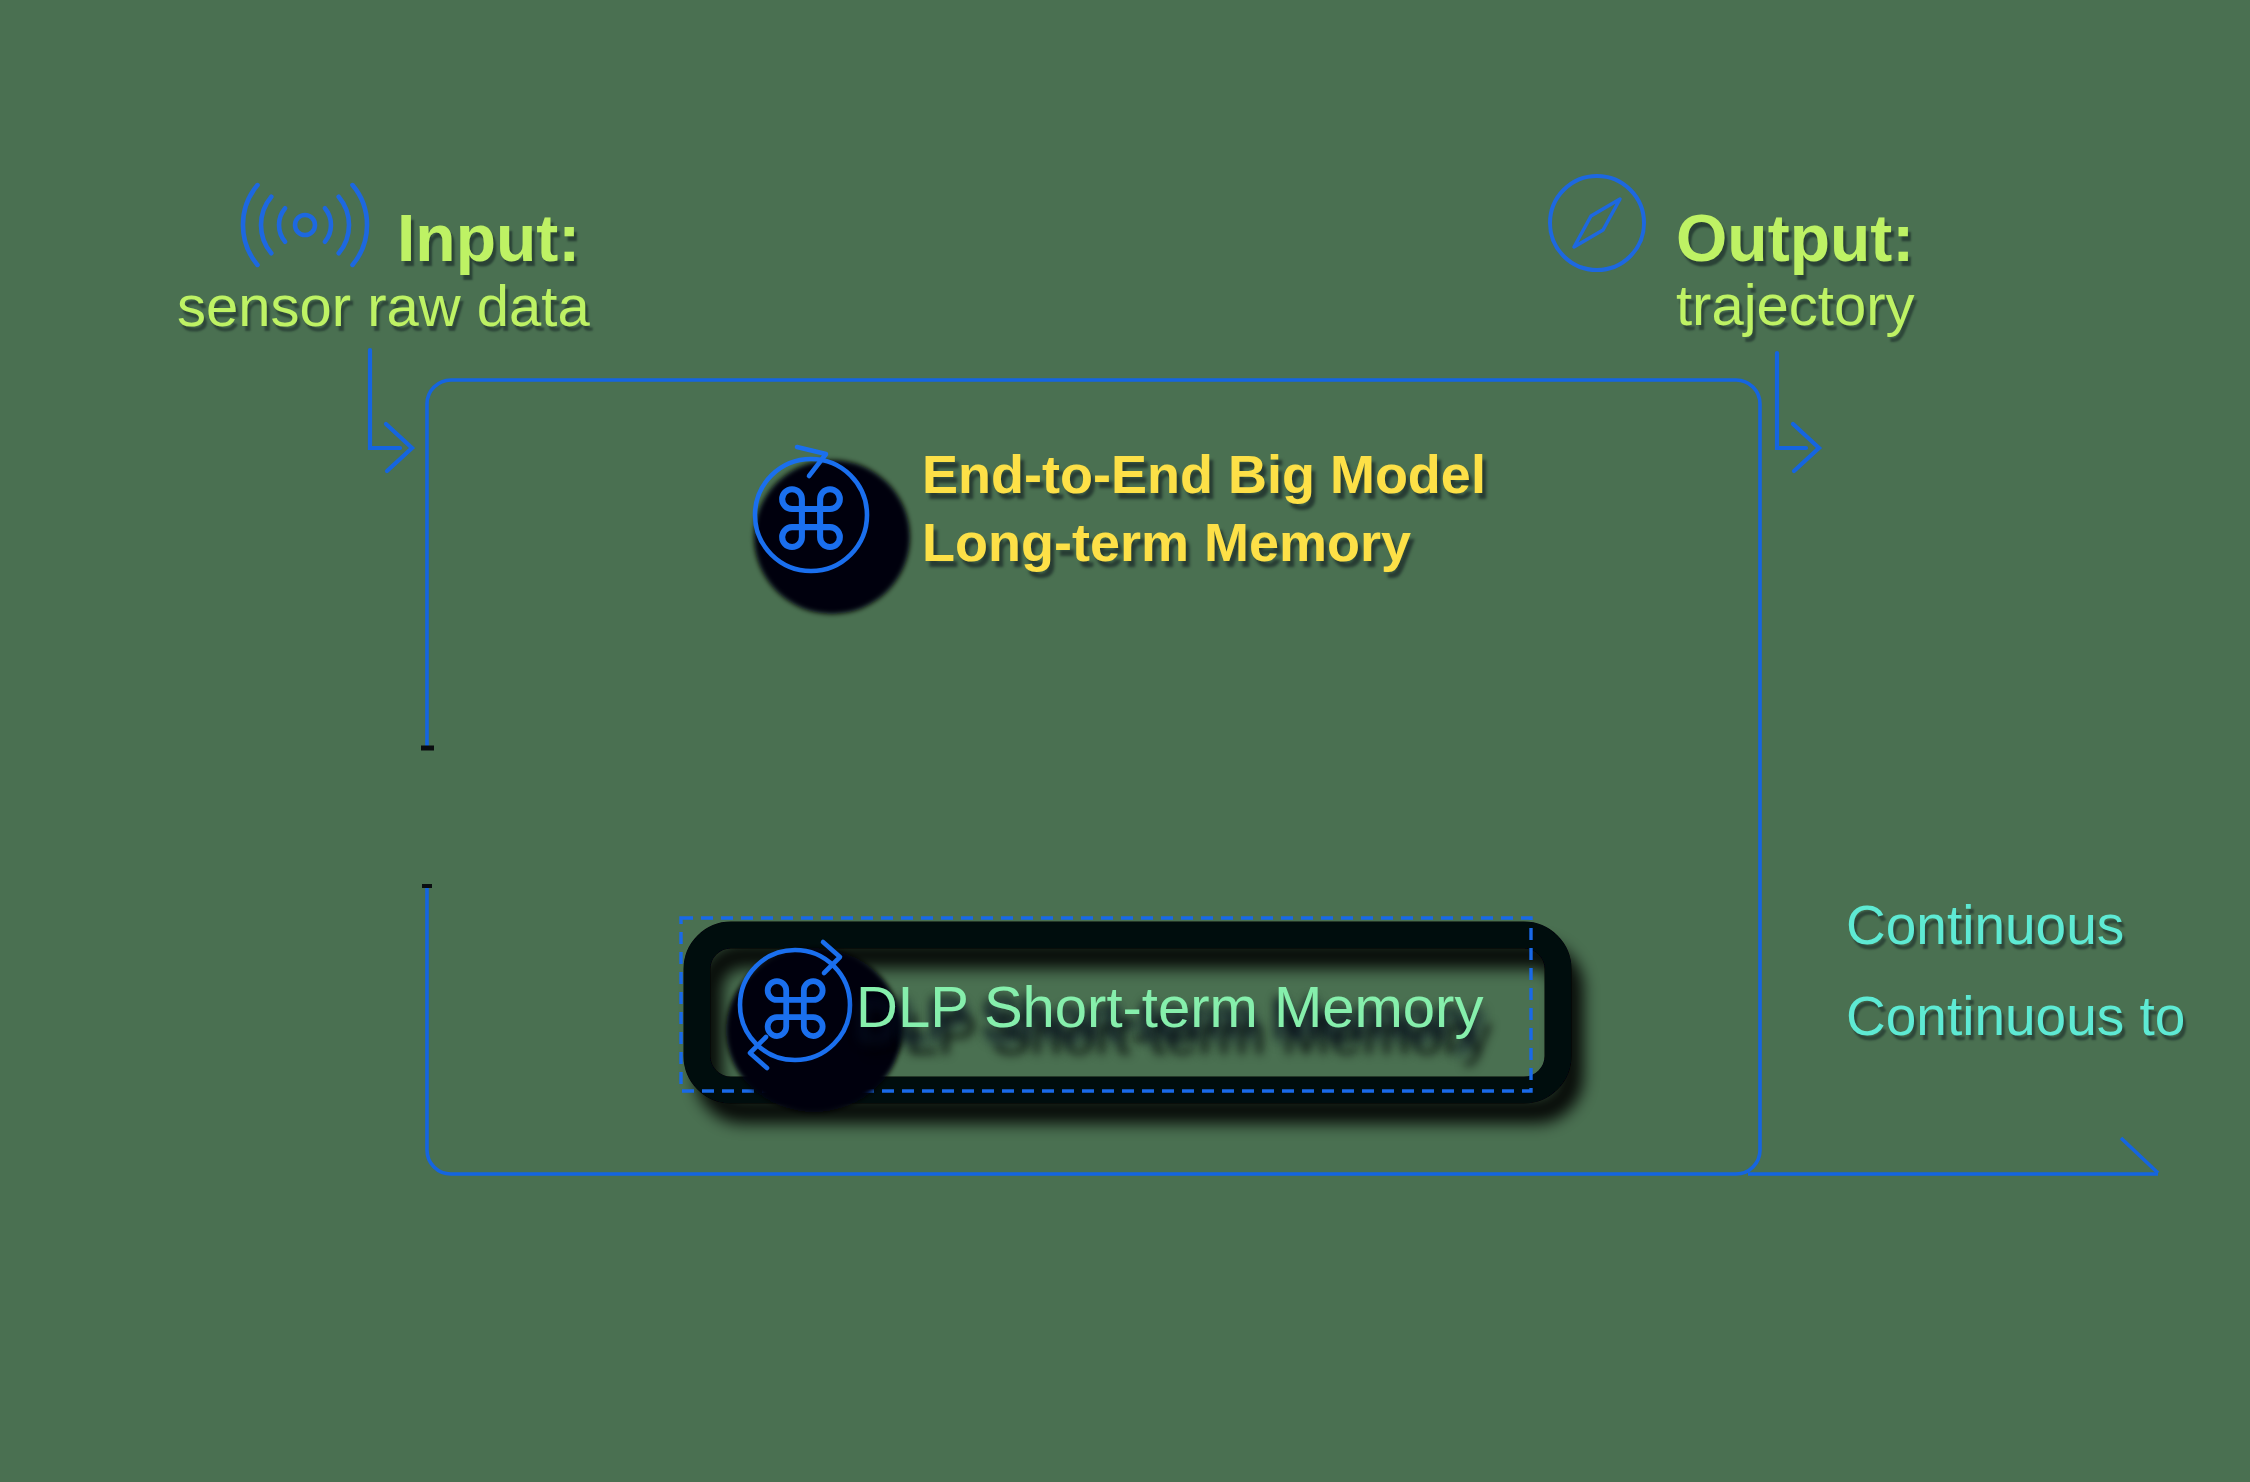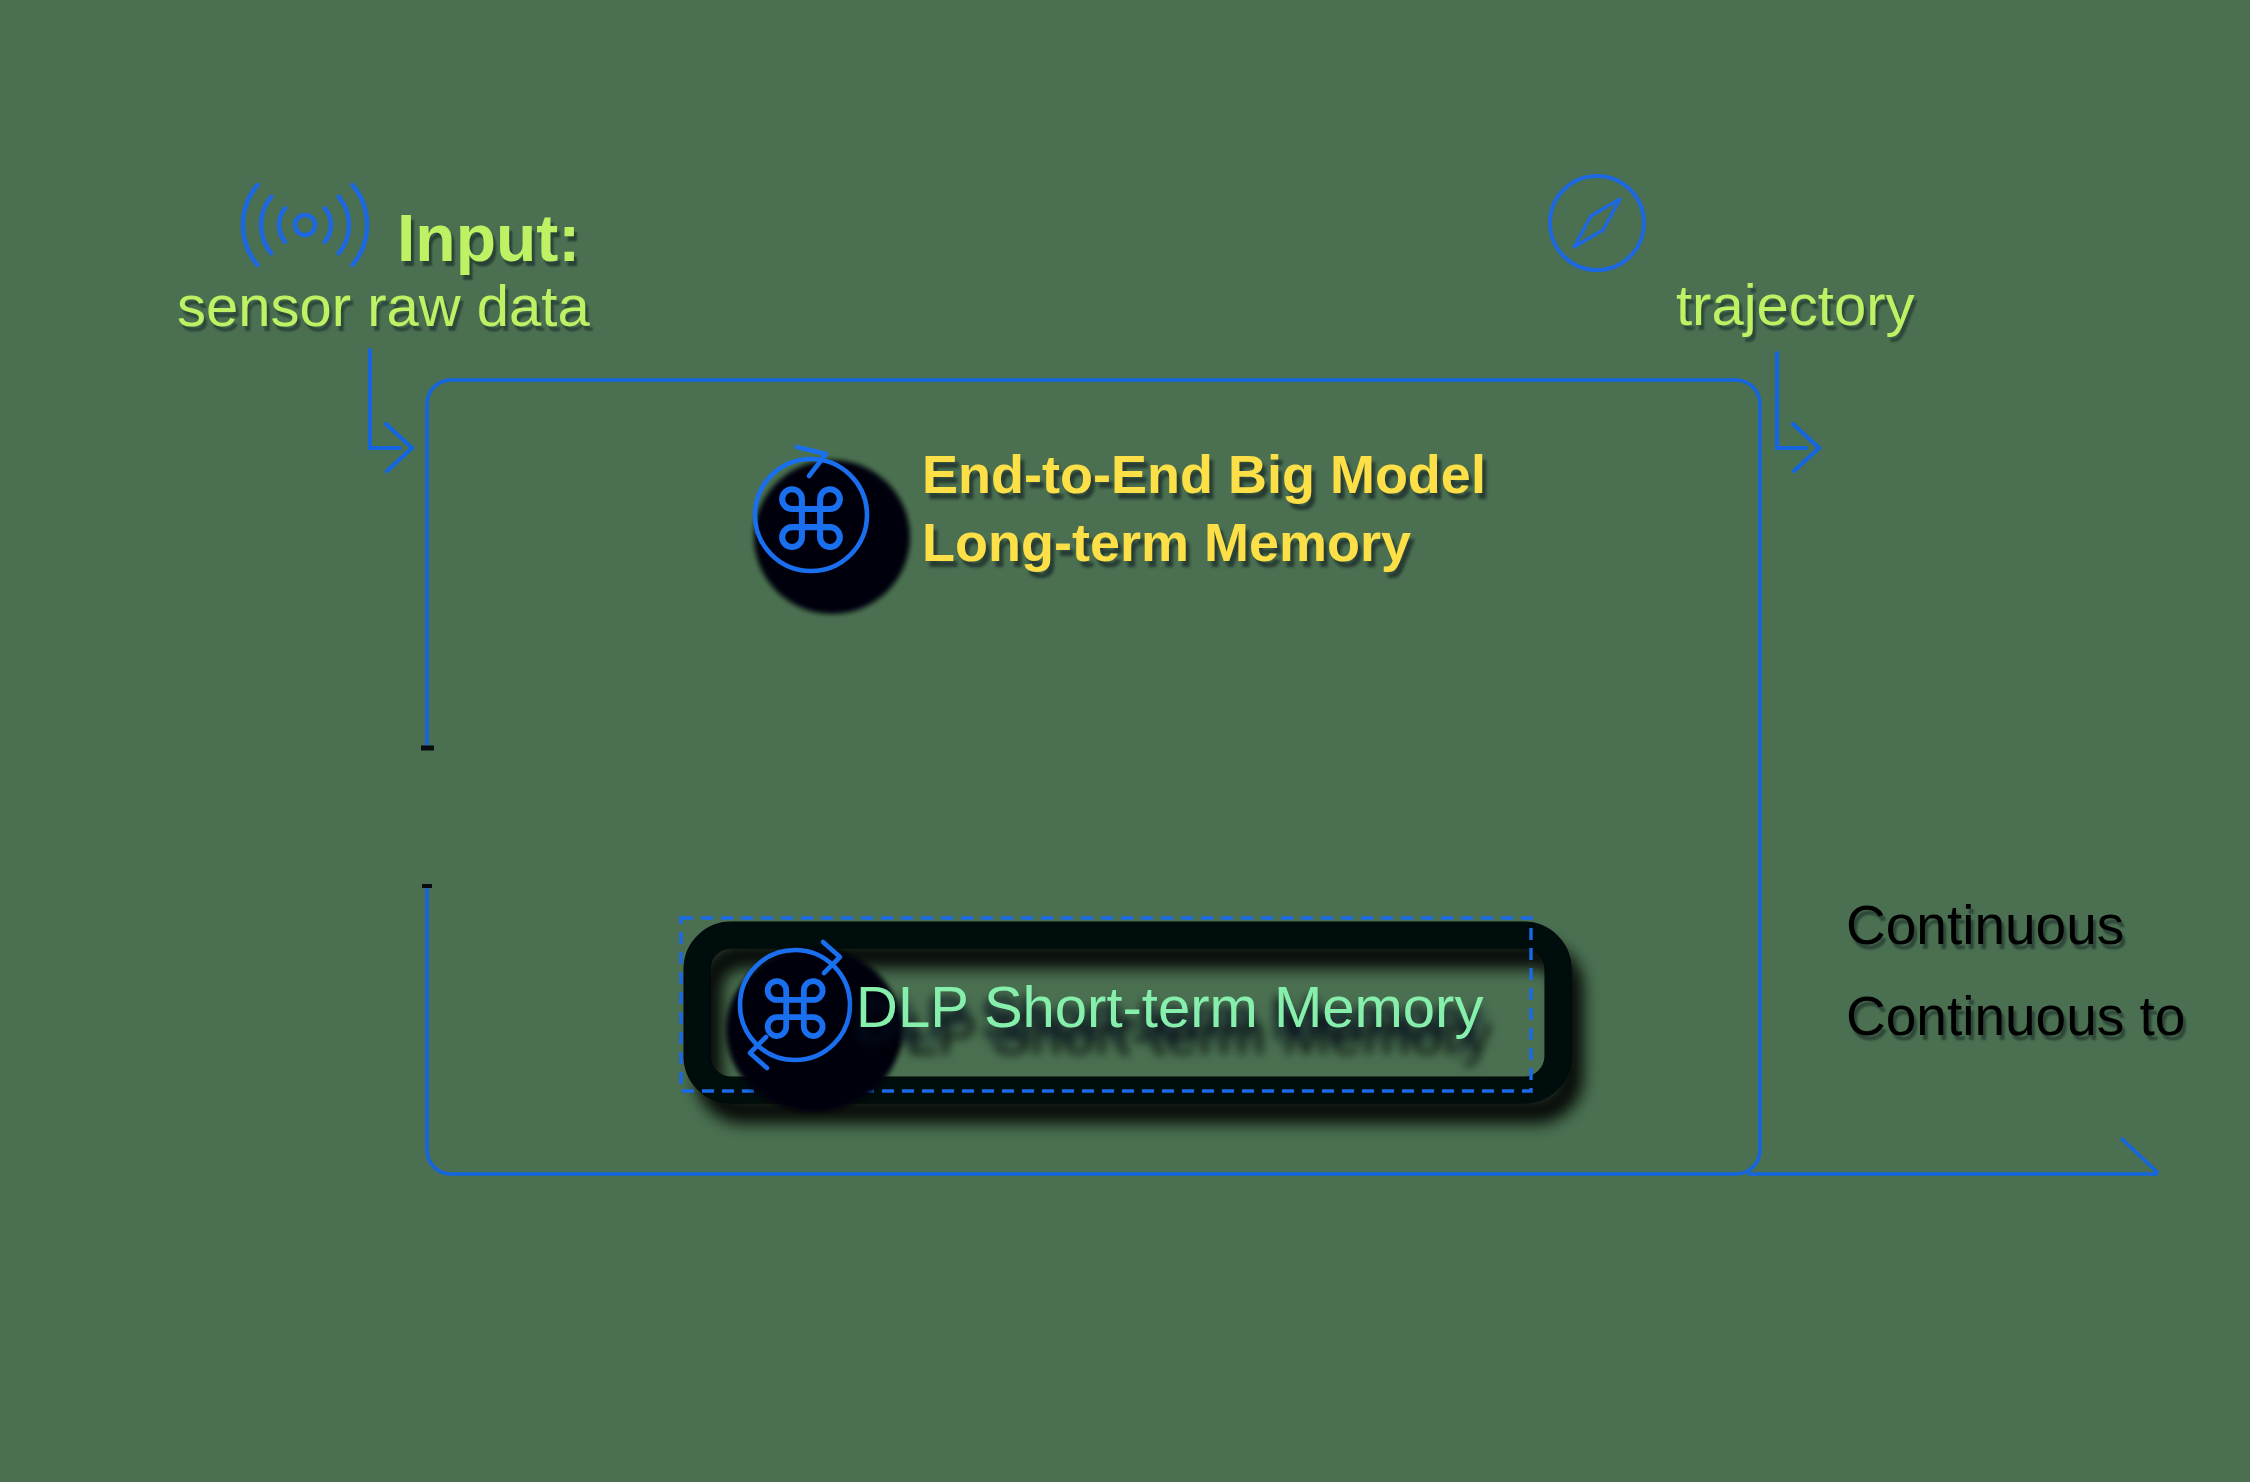--- a/index.html
+++ b/index.html
@@ -24,21 +24,21 @@
   .model-title{
     left:922px;top:440px;font-size:54px;font-weight:700;line-height:68px;
     color:#fde047;text-shadow:4px 6px 3px rgba(5,10,22,.5);
   }
   .dlp-label{
     left:856px;top:973px;font-size:58px;font-weight:400;color:#86efac;
     text-shadow:0 15px 12px rgba(7,19,40,.95), 8px 27px 10px rgba(1,3,6,.85), -4px 10px 8px rgba(3,8,18,.6);
   }
   .evolution{
     left:1846px;top:880px;font-size:55px;font-weight:400;line-height:91px;
-    color:#000000;text-shadow:3px 5px 2px rgba(5,10,22,.4);
+    color:#5eead4;text-shadow:3px 5px 2px rgba(5,10,22,.4);
   }
   .evolution div{display:block;}
   .cmd-glyph{
     font-family:"DejaVu Sans", sans-serif;font-weight:400;fill:#1a6fee;
   }
 </style>
 </head>
 <body>
 
 <div class="stage">
@@ -103,20 +103,21 @@
       <circle cx="795" cy="1005" r="55" fill="none" stroke="#1a6fee" stroke-width="4.6"></circle>
       <polyline points="823,942 840,957 824,973" fill="none" stroke="#1a6fee" stroke-width="4.6" stroke-linecap="round" stroke-linejoin="round"></polyline>
       <polyline points="767,1068 750,1053 766,1037" fill="none" stroke="#1a6fee" stroke-width="4.6" stroke-linecap="round" stroke-linejoin="round"></polyline>
       <text class="cmd-glyph" x="795" y="1011" font-size="80" text-anchor="middle" dominant-baseline="central">⌘</text>
     </g>
   </svg>
 
   <div class="txt lbl-title" style="left:397px;top:200px;">Input:</div>
   <div class="txt lbl-sub" style="left:177px;top:272px;">sensor raw data</div>
 
+  <div class="txt lbl-title" style="left:1676px;top:200px;">Output:</div>
   <div class="txt lbl-sub" style="left:1676px;top:271px;">trajectory</div>
 
   <div class="txt model-title">
     <div>End-to-End Big Model</div>
     <div>Long-term Memory</div>
   </div>
 
   <div class="txt dlp-label">DLP Short-term Memory</div>
 
   <div class="txt evolution">

